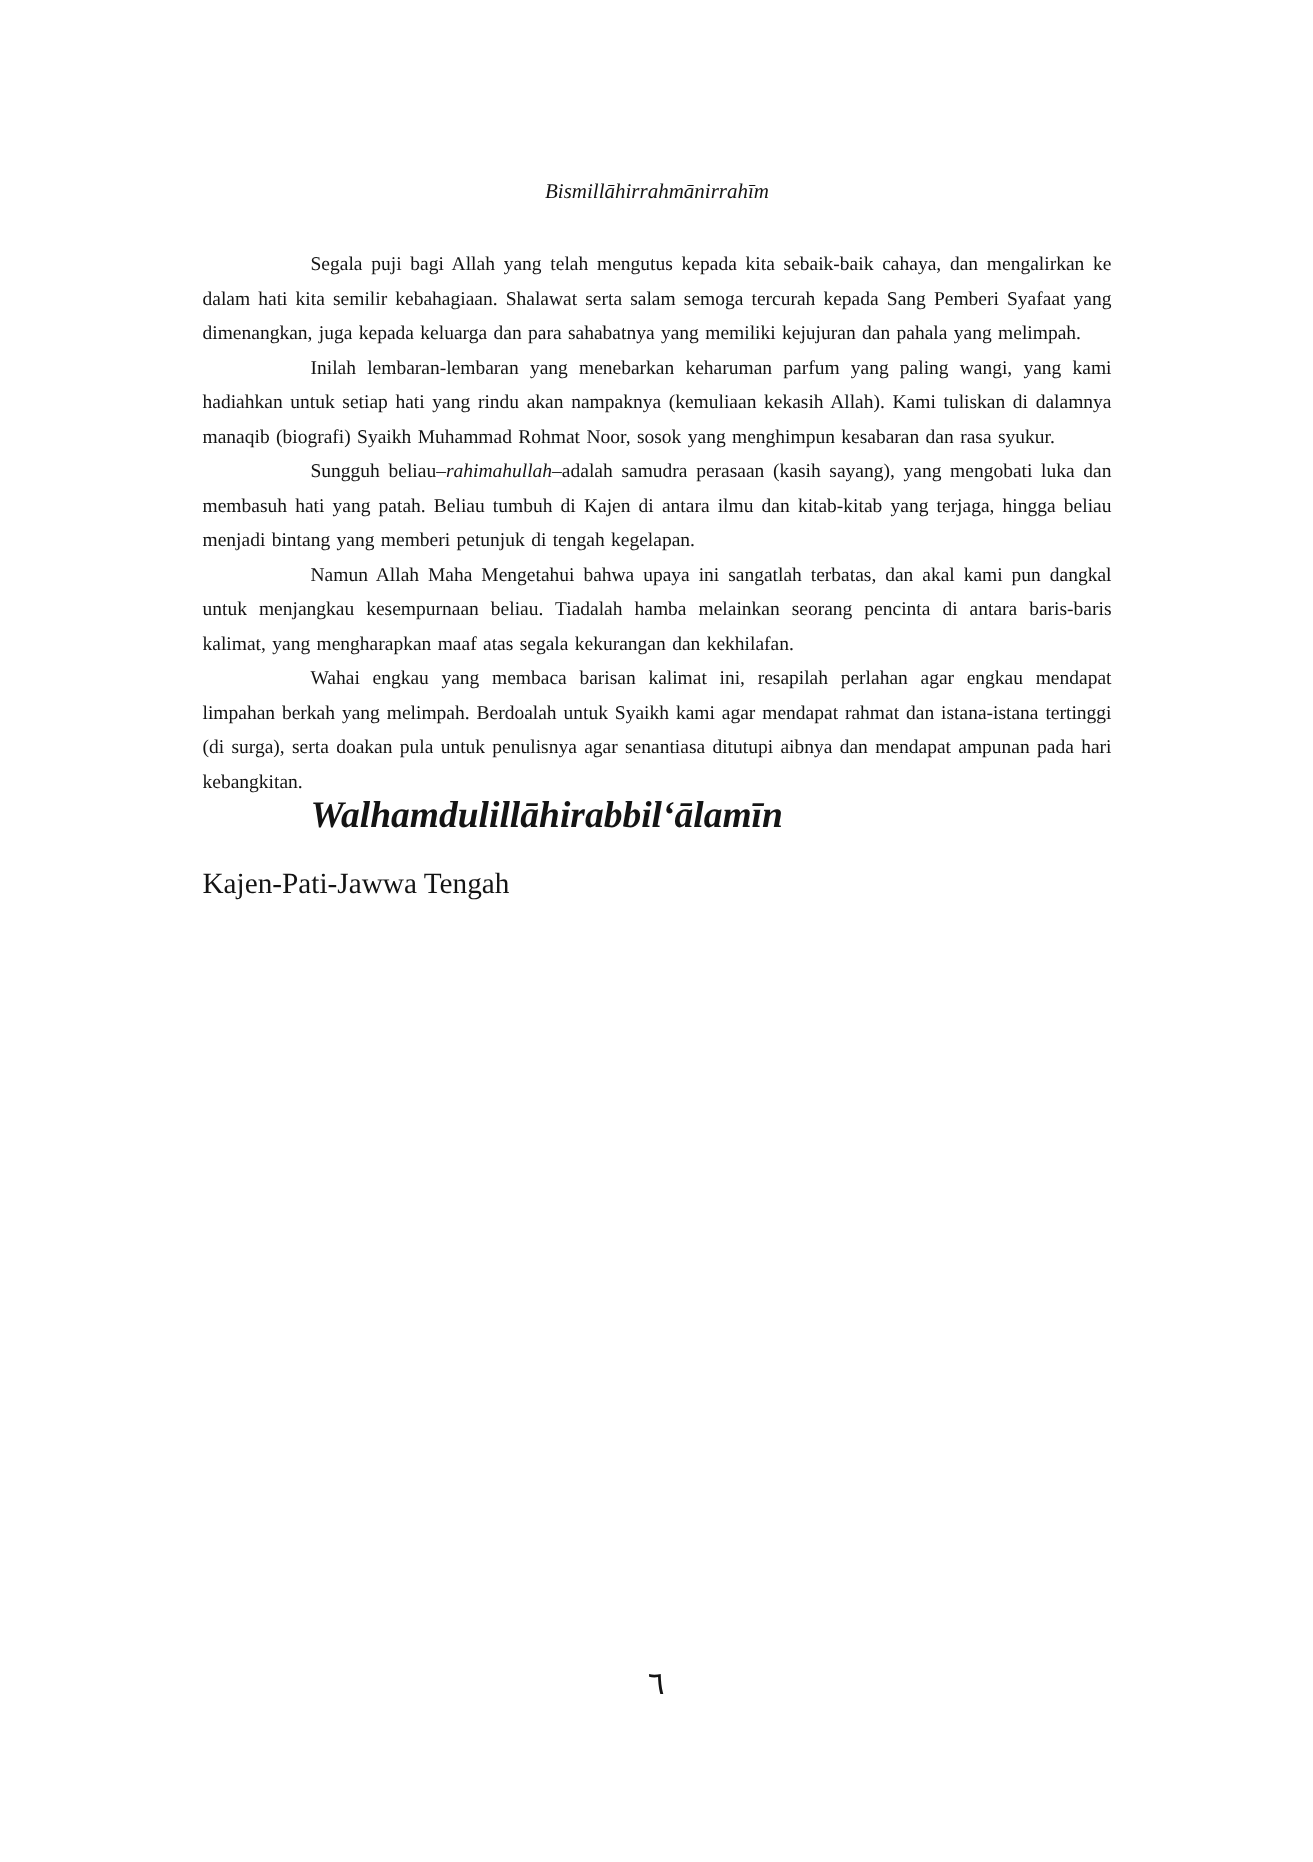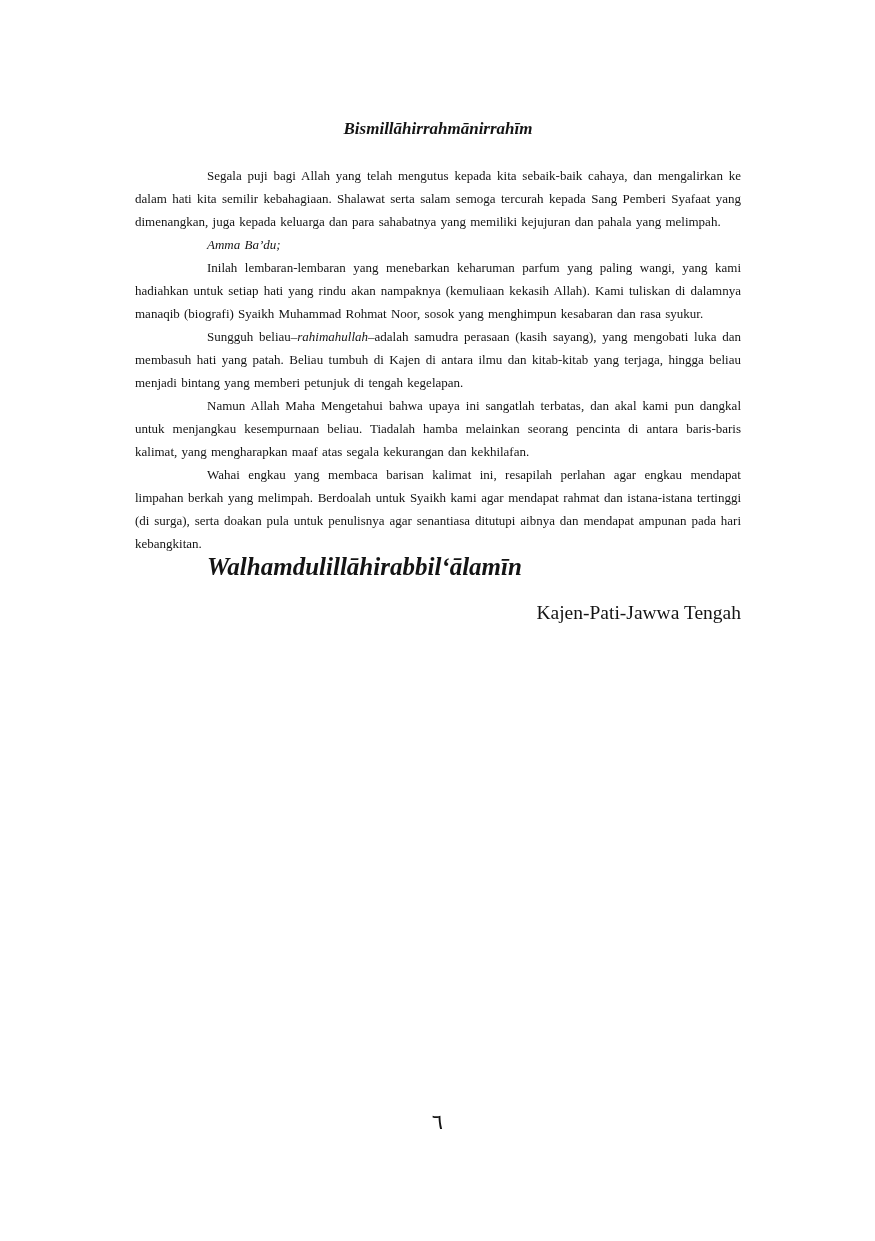--- a/index.html
+++ b/index.html
@@ -27,22 +27,22 @@
   }
   .doc-title {
     font-size: 21px;
     font-weight: bold;
     text-align: center;
     margin: 0;
     line-height: 24px;
     letter-spacing: 0.2px;
   }
   .doc-subtitle {
-    font-size: 17px;
-    font-weight: bold;
+    font-size: 14px;
+    font-weight: normal;
     font-style: italic;
     text-align: center;
     margin: 0 0 23px 0;
     line-height: 24px;
   }
   .body-p {
     font-size: 13px;
     line-height: 23px;
     text-align: justify;
     text-indent: 72px;
@@ -60,42 +60,41 @@
     text-indent: 72px;
     margin: 0;
   }
   .signature {
     margin-top: 23px;
   }
   .signature p {
     font-size: 19.5px;
     line-height: 23px;
     margin: 0;
-    text-align: right;
+    text-align: left;
   }
   .page-number {
     position: absolute;
     left: 0;
     right: 0;
     top: 1110px;
     text-align: center;
     font-size: 21px;
     line-height: 24px;
   }
 </style>
 </head>
 <body>
 
 <div class="page">
   <div class="content">
     <h2 class="doc-subtitle">Bismillāhirrahmānirrahīm</h2>
 
     <p class="body-p">Segala puji bagi Allah yang telah mengutus kepada kita sebaik-baik cahaya, dan mengalirkan ke dalam hati kita semilir kebahagiaan. Shalawat serta salam semoga tercurah kepada Sang Pemberi Syafaat yang dimenangkan, juga kepada keluarga dan para sahabatnya yang memiliki kejujuran dan pahala yang melimpah.</p>
 
-    <p class="body-p italic">Amma Ba’du;</p>
 
     <p class="body-p">Inilah lembaran-lembaran yang menebarkan keharuman parfum yang paling wangi, yang kami hadiahkan untuk setiap hati yang rindu akan nampaknya (kemuliaan kekasih Allah). Kami tuliskan di dalamnya manaqib (biografi) Syaikh Muhammad Rohmat Noor, sosok yang menghimpun kesabaran dan rasa syukur.</p>
 
     <p class="body-p"><span>Sungguh beliau–</span><span class="italic">rahimahullah</span><span>–adalah samudra perasaan (kasih sayang), yang mengobati luka dan membasuh hati yang patah. Beliau tumbuh di Kajen di antara ilmu dan kitab-kitab yang terjaga, hingga beliau menjadi bintang yang memberi petunjuk di tengah kegelapan.</span></p>
 
     <p class="body-p">Namun Allah Maha Mengetahui bahwa upaya ini sangatlah terbatas, dan akal kami pun dangkal untuk menjangkau kesempurnaan beliau. Tiadalah hamba melainkan seorang pencinta di antara baris-baris kalimat, yang mengharapkan maaf atas segala kekurangan dan kekhilafan.</p>
 
     <p class="body-p">Wahai engkau yang membaca barisan kalimat ini, resapilah perlahan agar engkau mendapat limpahan berkah yang melimpah. Berdoalah untuk Syaikh kami agar mendapat rahmat dan istana-istana tertinggi (di surga), serta doakan pula untuk penulisnya agar senantiasa ditutupi aibnya dan mendapat ampunan pada hari kebangkitan.</p>
 
     <p class="closing-p">Walhamdulillāhirabbil‘ālamīn</p>

